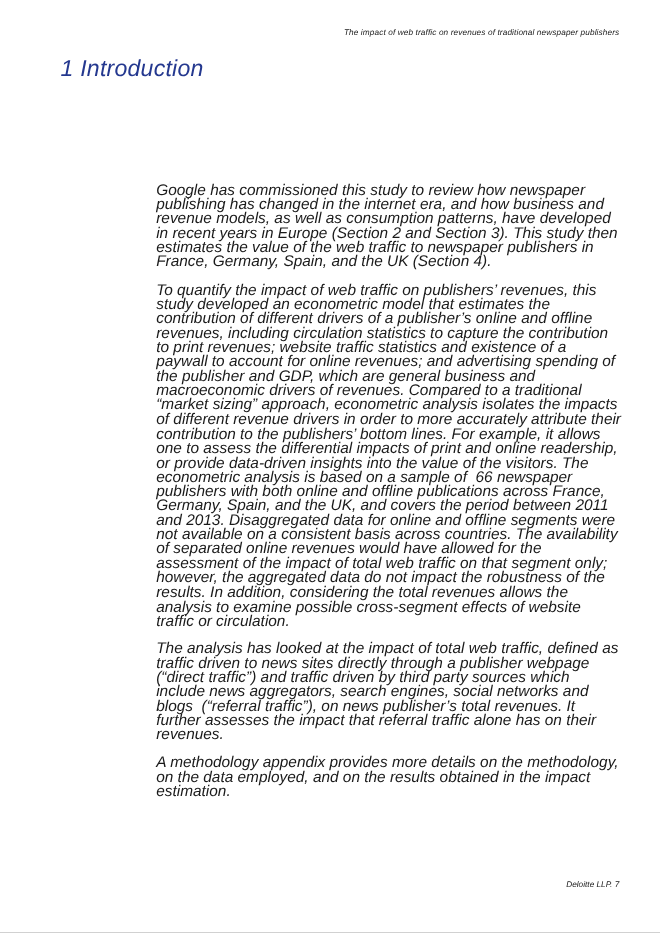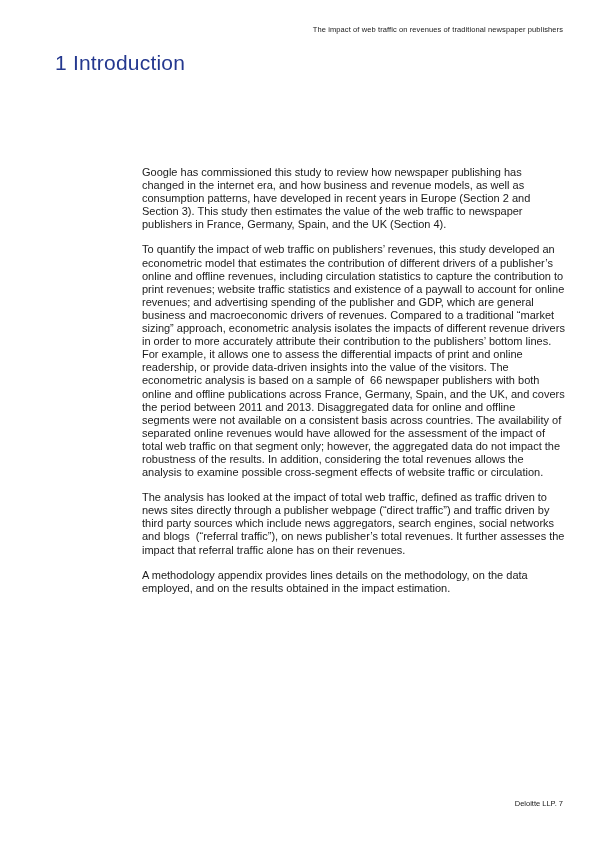--- a/index.html
+++ b/index.html
@@ -7,20 +7,21 @@
     background: #888;
     font-family: "Liberation Sans", "DejaVu Sans", sans-serif;
   }
   .page {
     position: relative;
     width: 600px;
     height: 848px;
     margin: 0 auto;
     background: var(--page-bg, #ffffff);
     overflow: hidden;
+    font-style: italic;
   }
   .doc-header {
     position: absolute;
     top: 25px;
     right: 37px;
     font-size: 7.5px;
     line-height: 9px;
     color: var(--body-color, #1a1a1a);
     text-align: right;
     letter-spacing: 0.1px;
@@ -35,21 +36,21 @@
     letter-spacing: 0.2px;
   }
   .body-block {
     position: absolute;
     left: 142px;
     top: 166px;
     width: 423px;
     color: var(--body-color, #1a1a1a);
   }
   .body-block p {
-    font-size: 11px;
+    font-size: 14px;
     line-height: 13.1px;
     margin-bottom: 12px;
     white-space: pre-wrap;
     text-align: left;
   }
   .doc-footer {
     position: absolute;
     top: 799px;
     right: 37px;
     font-size: 7.5px;
@@ -63,18 +64,18 @@
 <div class="page">
 
   <div class="doc-header">The impact of web traffic on revenues of traditional newspaper publishers</div>
 
   <h1 class="doc-title">1 Introduction</h1>
 
   <div class="body-block">
     <p>Google has commissioned this study to review how newspaper publishing has changed in the internet era, and how business and revenue models, as well as consumption patterns, have developed in recent years in Europe (Section 2 and Section 3). This study then estimates the value of the web traffic to newspaper publishers in France, Germany, Spain, and the UK (Section 4).</p>
     <p>To quantify the impact of web traffic on publishers’ revenues, this study developed an econometric model that estimates the contribution of different drivers of a publisher’s online and offline revenues, including circulation statistics to capture the contribution to print revenues; website traffic statistics and existence of a paywall to account for online revenues; and advertising spending of the publisher and GDP, which are general business and macroeconomic drivers of revenues. Compared to a traditional “market sizing” approach, econometric analysis isolates the impacts of different revenue drivers in order to more accurately attribute their contribution to the publishers’ bottom lines. For example, it allows one to assess the differential impacts of print and online readership, or provide data-driven insights into the value of the visitors. The econometric analysis is based on a sample of  66 newspaper publishers with both online and offline publications across France, Germany, Spain, and the UK, and covers the period between 2011 and 2013. Disaggregated data for online and offline segments were not available on a consistent basis across countries. The availability of separated online revenues would have allowed for the assessment of the impact of total web traffic on that segment only; however, the aggregated data do not impact the robustness of the results. In addition, considering the total revenues allows the analysis to examine possible cross-segment effects of website traffic or circulation.</p>
     <p>The analysis has looked at the impact of total web traffic, defined as traffic driven to news sites directly through a publisher webpage (“direct traffic”) and traffic driven by third party sources which include news aggregators, search engines, social networks and blogs  (“referral traffic”), on news publisher’s total revenues. It further assesses the impact that referral traffic alone has on their revenues.</p>
-    <p>A methodology appendix provides lines details on the methodology, on the data employed, and on the results obtained in the impact estimation.</p>
+    <p>A methodology appendix provides more details on the methodology, on the data employed, and on the results obtained in the impact estimation.</p>
   </div>
 
   <div class="doc-footer">Deloitte LLP. 7</div>
 
 </div>
 
 </body></html>

